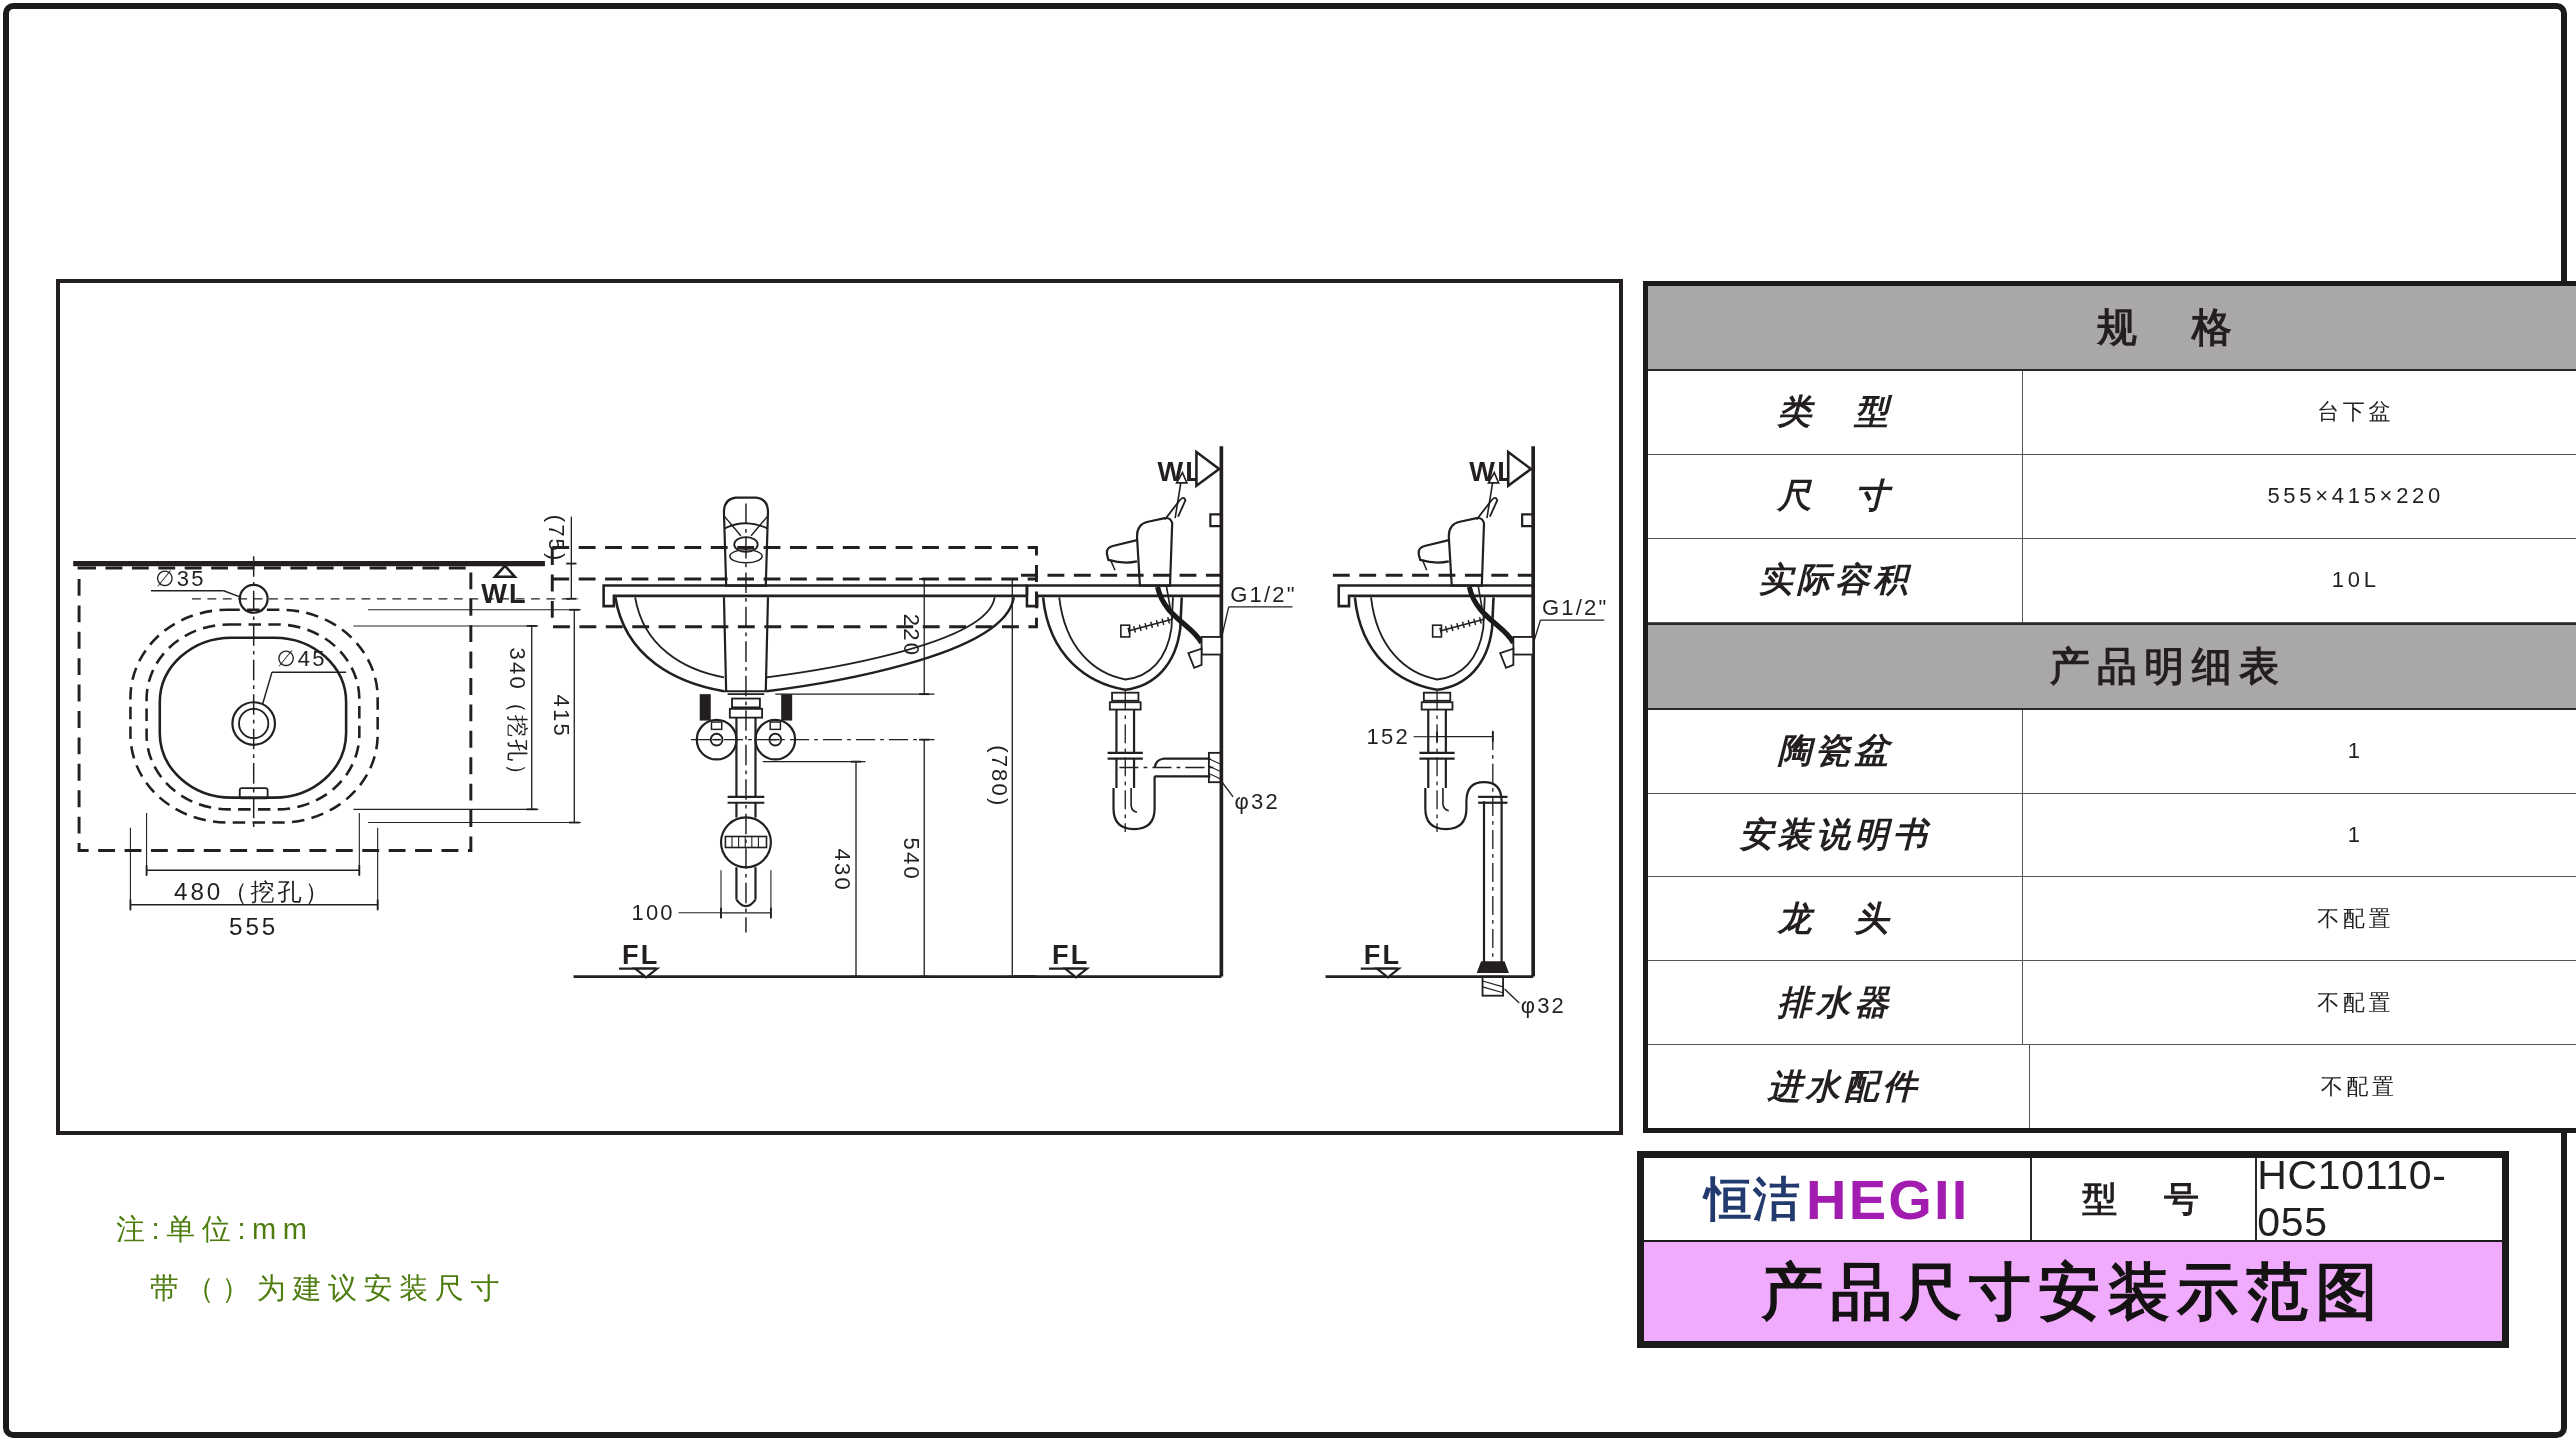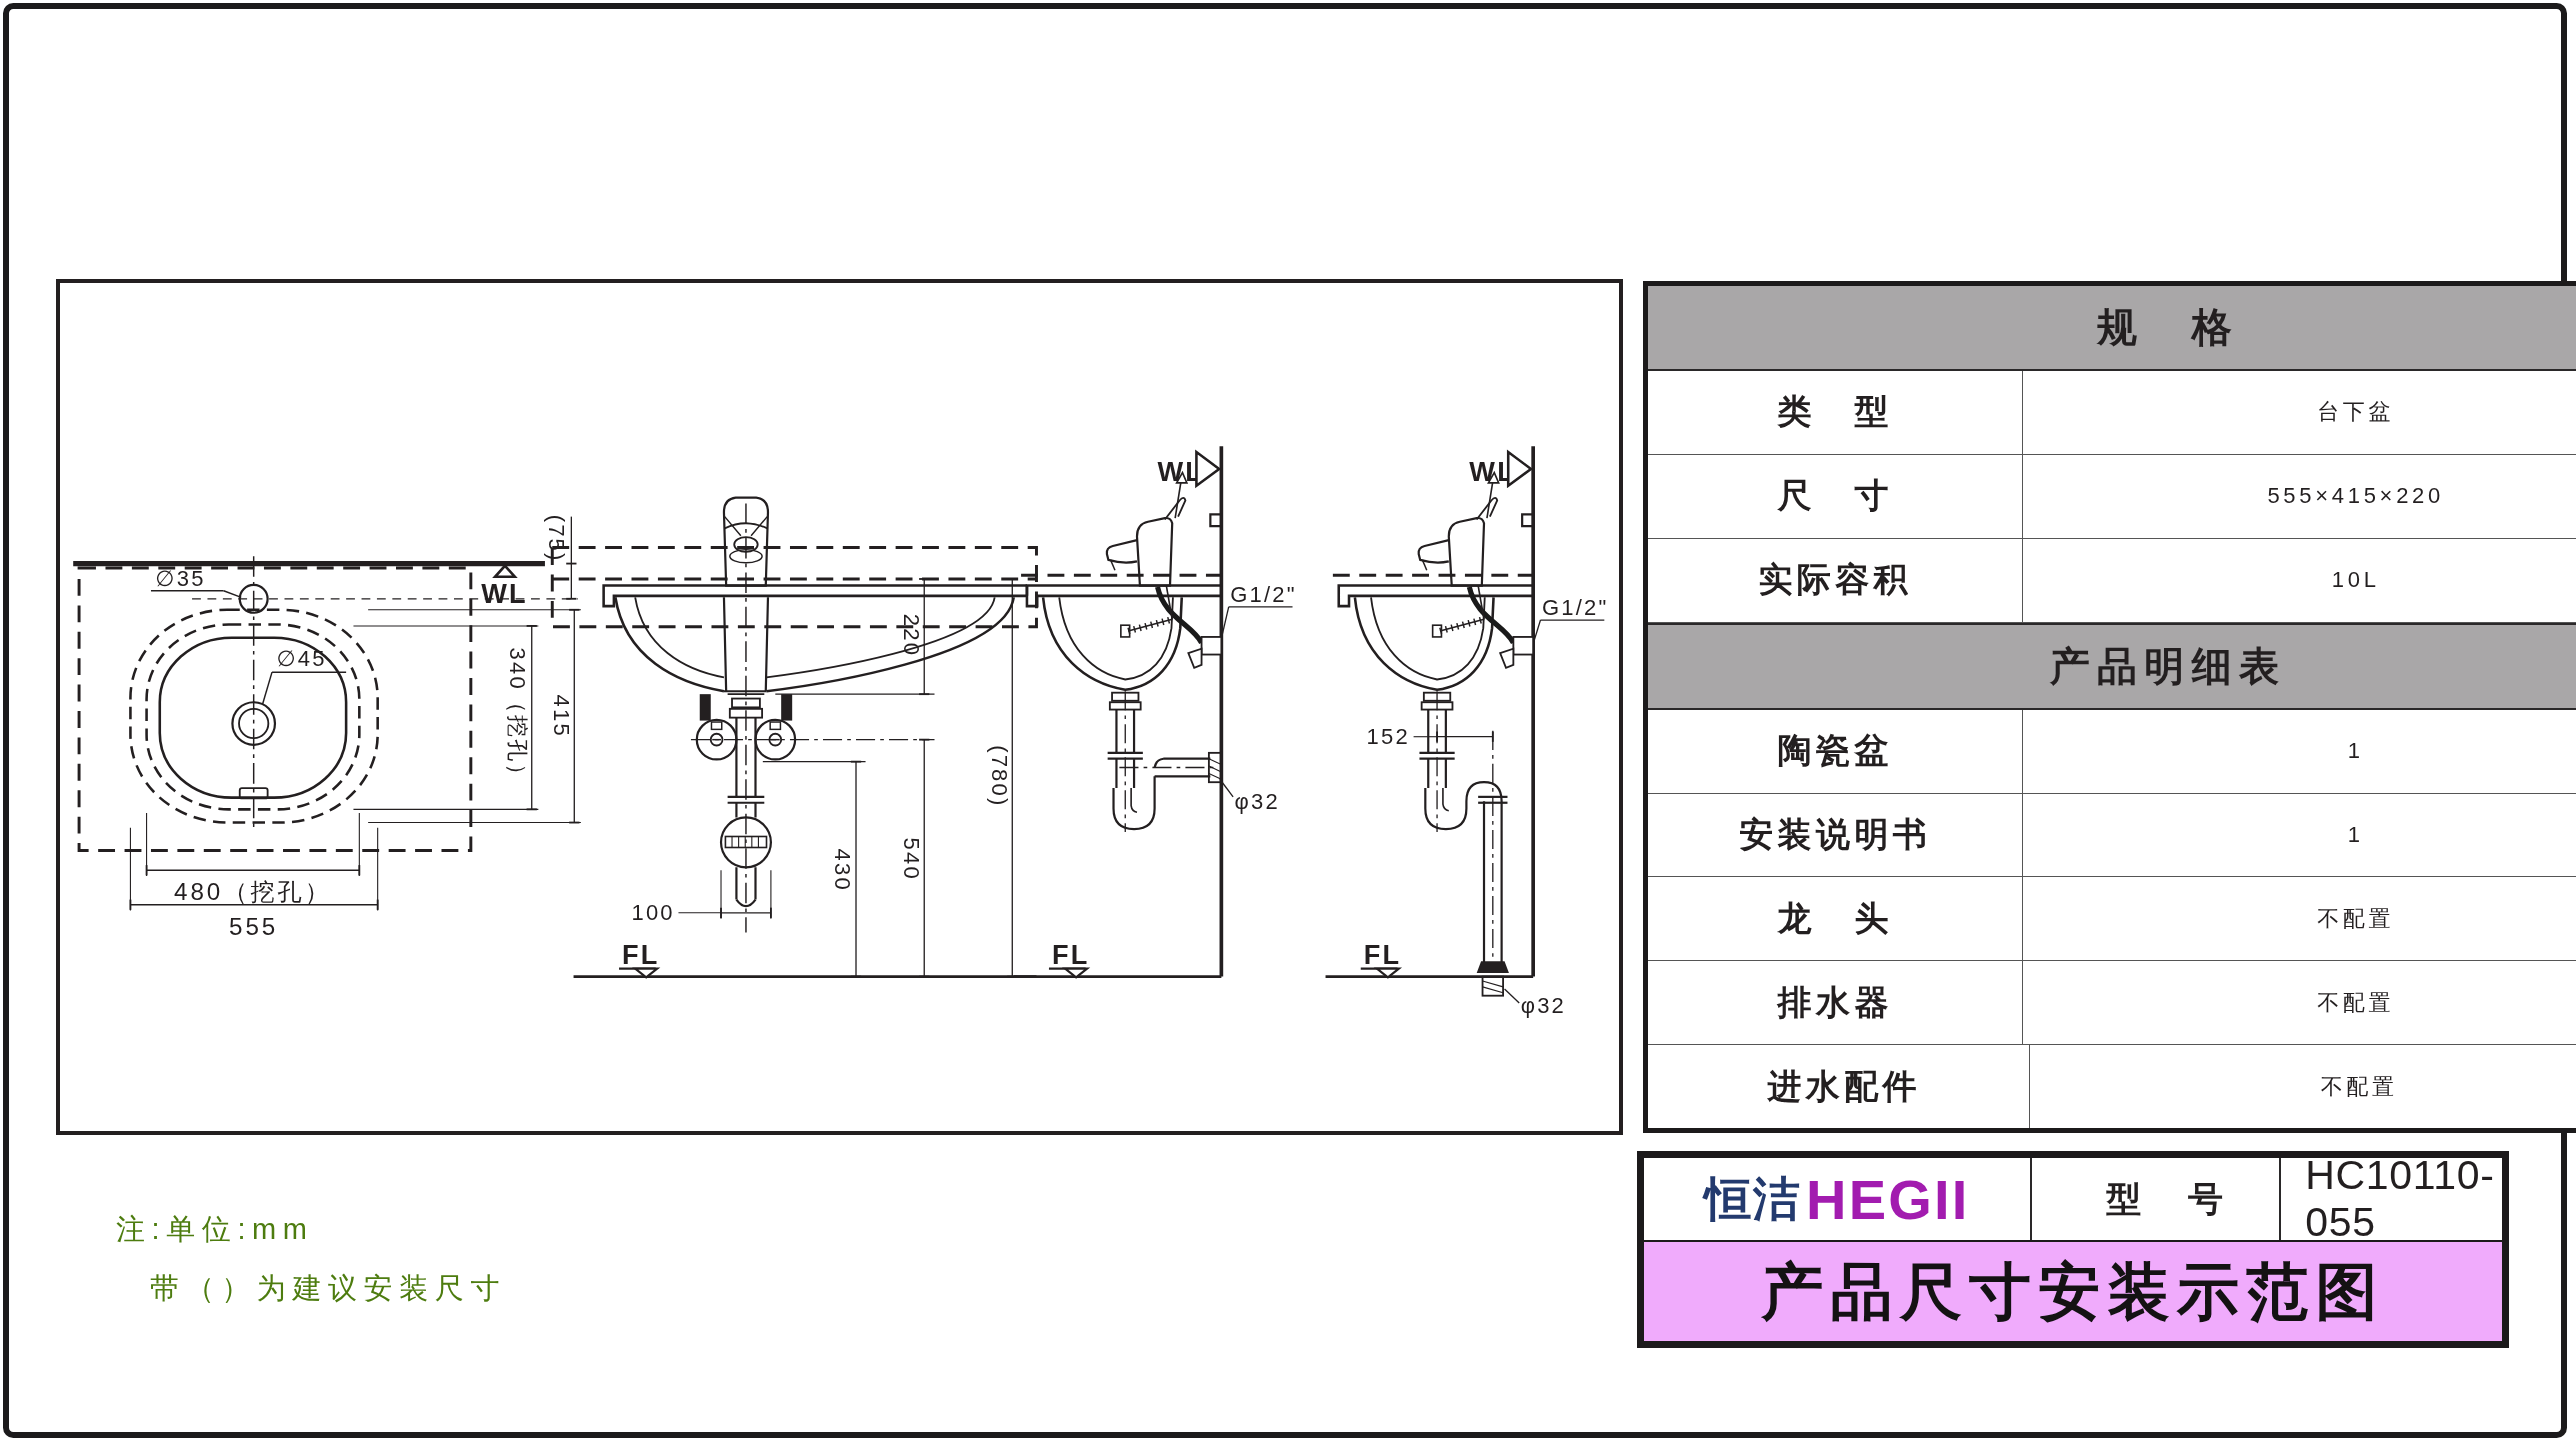--- a/index.html
+++ b/index.html
@@ -9,26 +9,26 @@
   .draw-frame svg{display:block;width:100%;height:100%;}
 
   
   .spec-table{position:absolute;left:1643px;top:281px;width:1050px;height:852px;border:5.9px solid #1c1a1b;box-sizing:border-box;display:flex;flex-direction:column;background:#fff;}
   .tbl-header{height:83px;flex:0 0 auto;background:#a9a7a8;display:flex;align-items:center;justify-content:center;
     font-size:40px;font-weight:bold;letter-spacing:7.3px;border-bottom:2.2px solid #2a2829;}
   .tbl-header.mid{border-top:2.2px solid #2a2829;}
   .tbl-row{flex:1 1 0;display:flex;align-items:stretch;border-bottom:1.5px solid #555;}
   .tbl-row:last-child{border-bottom:none;padding-left:11px;}
   .tbl-label{width:36%;display:flex;align-items:center;justify-content:center;border-right:1.5px solid #555;
-    font-size:34px;font-weight:bold;letter-spacing:4.4px;}
+    font-size:34px;font-weight:bold;letter-spacing:4.4px;font-style:italic;}
   .tbl-value{flex:1;display:flex;align-items:center;justify-content:center;font-size:22px;font-weight:normal;letter-spacing:3.7px;}
 
   
   .title-block{position:absolute;left:1637px;top:1151px;width:872px;height:197px;border:7.3px solid #1c1a1b;box-sizing:border-box;display:flex;flex-direction:column;background:#fff;}
-  .tb-top{height:82px;flex:0 0 auto;display:flex;border-bottom:2.9px solid #1c1a1b;gap:24px;}
+  .tb-top{height:82px;flex:0 0 auto;display:flex;border-bottom:2.9px solid #1c1a1b;}
   .tb-logo{width:45%;display:flex;align-items:center;justify-content:center;gap:4.4px;border-right:2.2px solid #2a2829;}
   .tb-logo .cn{font-size:47px;font-weight:bold;color:#233a6e;letter-spacing:1.5px;}
   .tb-logo .en{font-size:56px;font-weight:700;color:#a21caf;letter-spacing:2.2px;font-family:"Liberation Sans",sans-serif;}
   .tb-model-label{width:26%;display:flex;align-items:center;justify-content:center;font-size:35px;font-weight:bold;letter-spacing:5.9px;border-right:2.2px solid #2a2829;}
   .tb-model-value{flex:1;display:flex;align-items:center;justify-content:center;font-size:41px;font-weight:400;letter-spacing:0.7px;}
   .tb-title{flex:1;background:#f0abfc;display:flex;align-items:center;justify-content:center;
     font-size:62px;font-weight:bold;letter-spacing:7.3px;color:#141213;}
 
   
   .notes{position:absolute;left:116px;top:1200px;font-size:29px;letter-spacing:6.6px;line-height:59px;color:#4d7c0f;}

